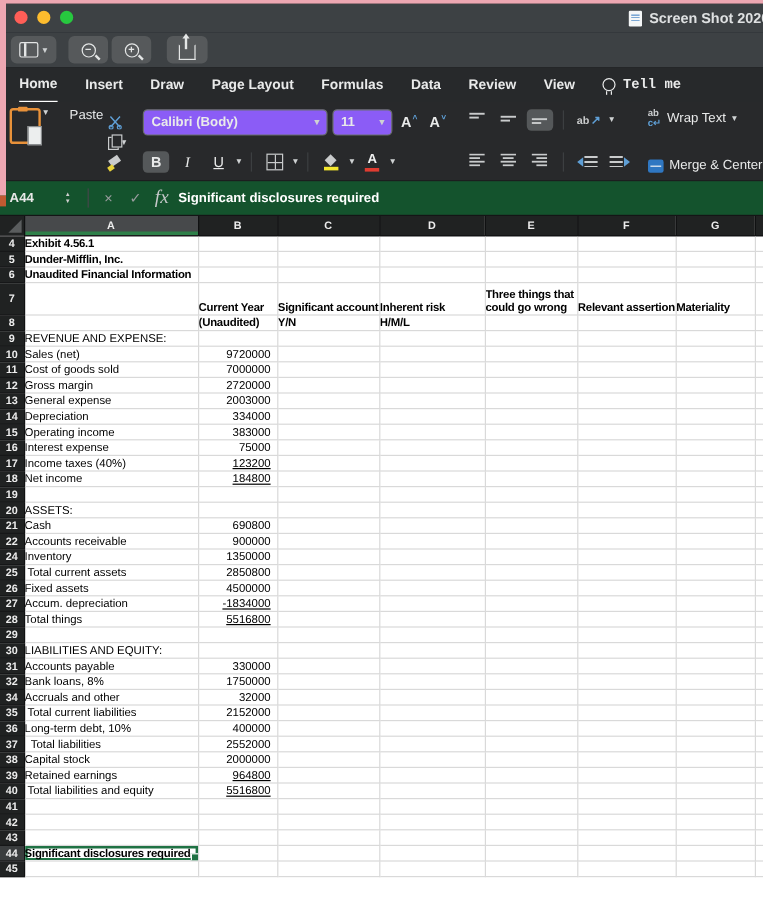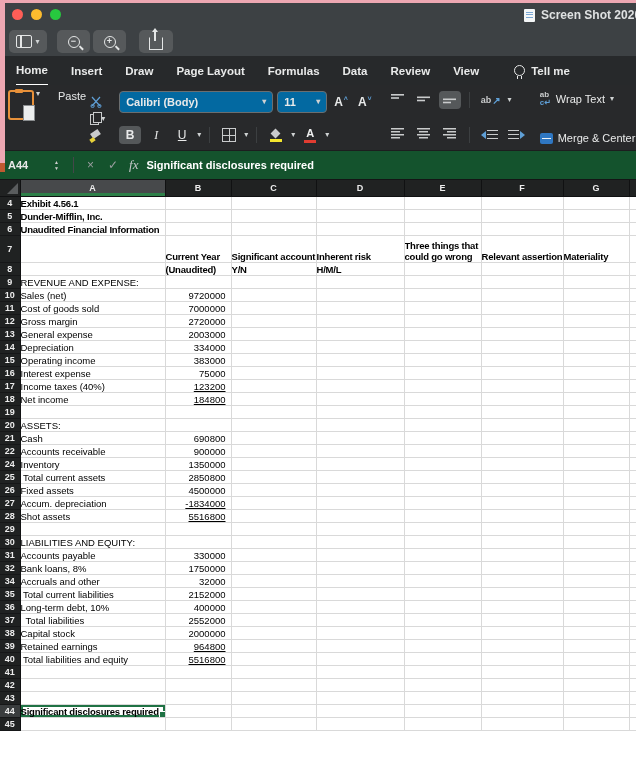--- a/index.html
+++ b/index.html
@@ -38,21 +38,21 @@
   .share-glyph::before{content:"";position:absolute;left:4px;top:-7px;width:1.5px;height:10px;background:#e4e6e6;}
   .share-glyph::after{content:"";position:absolute;left:1.5px;top:-8px;border:3.5px solid transparent;border-bottom:4px solid #e4e6e6;border-top:none;transform:translateY(-2px);}
   .chev{font-size:8px;color:#cfd2d3;line-height:1;}
   .chev::before{content:"▾";}
 
   
   .ribbon{position:absolute;left:0;top:56px;right:0;height:29px;background:#27292b;border-bottom:1px solid #1e2022;
           display:flex;align-items:center;gap:23px;padding-left:16px;color:#e9eaea;font-size:11.5px;font-weight:600;}
   .rtab{height:28px;display:flex;align-items:center;cursor:default;text-align:right;}
   .rtab.active{border-bottom:2px solid #fff;}
-  .tellme{display:flex;align-items:center;gap:6px;margin-left:12px;}
+  .tellme{display:flex;align-items:center;gap:6px;margin-left:0;font-family:Liberation Mono, monospace;}
   .bulb{width:9px;height:9px;border:1.2px solid #e9eaea;border-radius:50%;position:relative;}
   .bulb::after{content:"";position:absolute;left:2.2px;bottom:-3.5px;width:3px;height:2.5px;border-left:1.2px solid #e9eaea;border-right:1.2px solid #e9eaea;}
 
   
   .xltoolbar{position:absolute;left:0;top:85px;right:0;height:65px;background:#28292b;display:flex;align-items:stretch;padding-left:8px;}
   .vsep{width:1px;background:#3c3f41;margin:6px 6px;}
   .group{display:flex;flex-direction:column;justify-content:space-between;padding:6px 0;}
   .trow{display:flex;align-items:center;gap:4px;}
 
   .paste-group{display:flex;gap:4px;padding:5px 2px 3px 0;}
@@ -62,21 +62,21 @@
   .clipboard::before{content:"";position:absolute;left:5px;top:-3px;width:8px;height:4px;background:#e8913a;border-radius:1px;}
   .clipboard::after{content:"";position:absolute;right:-3px;bottom:-3px;width:10px;height:14px;background:#eceeee;border:1px solid #8a8d8f;}
   .mini-col{display:flex;flex-direction:column;justify-content:space-between;padding:5px 0 4px;}
   .mini{display:flex;align-items:center;gap:2px;height:14px;}
   .copy-glyph{width:7px;height:9px;border:1.2px solid #c9cbcc;position:relative;background:#28292b;}
   .copy-glyph::before{content:"";position:absolute;left:2px;top:-3px;width:7px;height:9px;border:1.2px solid #c9cbcc;background:#28292b;}
   .painter{width:11px;height:11px;position:relative;}
   .painter::before{content:"";position:absolute;left:1px;top:0;width:9px;height:6px;background:#c9cbcc;transform:rotate(-35deg);}
   .painter::after{content:"";position:absolute;left:0;bottom:0;width:5px;height:4px;background:#e8d23a;transform:rotate(-35deg);}
 
-  .fontbox{height:20px;background:#0369a1;border:1px solid #6b6e70;border-radius:4px;color:#e9eaea;
+  .fontbox{height:20px;background:#8b5cf6;border:1px solid #6b6e70;border-radius:4px;color:#e9eaea;
            font-size:11px;font-weight:600;display:flex;align-items:center;justify-content:space-between;padding:0 6px;}
   .fname{width:140px;}
   .fsize{width:36px;}
   .sizeadj{color:#e9eaea;font-weight:700;font-size:12px;display:flex;align-items:flex-start;gap:1px;padding:0 3px;}
   .sizeadj .mk{font-size:7px;color:#5f9fd6;line-height:1;}
   .fmtbtn{min-width:16px;height:18px;display:flex;align-items:center;justify-content:center;color:#e9eaea;font-size:12px;padding:0 3px;border-radius:4px;}
   .fmtbtn.pressed{background:#55585a;}
   .it{font-style:italic;font-family:"Liberation Serif",serif;}
   .un{text-decoration:underline;}
   .borders-glyph{width:12px;height:12px;border:1px solid #c9cbcc;
@@ -107,21 +107,21 @@
           display:flex;align-items:center;padding:0 8px;width:70px;}
   .dollar{color:#e9eaea;font-size:12px;display:flex;align-items:center;gap:4px;padding-left:10px;}
 
   
   .fbar{position:absolute;left:0;top:150px;right:0;height:28px;background:#14532d;border-top:1px solid #1c1e1f;
         border-bottom:2px solid #141516;display:flex;align-items:center;color:#e8e8e8;font-size:11px;}
   .namebox{width:46px;padding-left:8px;font-weight:600;}
   .spinner{display:flex;flex-direction:column;gap:1px;color:#cfcfcf;font-size:5px;line-height:1;margin-right:8px;}
   .fdiv{width:1px;height:16px;background:#44474a;margin:0 6px;}
   .fico{color:#9a9d9f;font-size:12px;margin:0 7px;}
-  .fx{font-family:"Liberation Serif",serif;font-style:italic;color:#c7c9cb;font-size:13px;margin:0 8px 0 4px;}
+  .fx{font-family:"Liberation Serif",serif;font-style:italic;color:#c7c9cb;font-size:16px;margin:0 8px 0 4px;}
   .ftext{color:#ffffff;font-size:11px;font-weight:600;white-space:nowrap;}
 
   
   .grid{position:absolute;left:0;top:180px;width:636px;bottom:0;background:#fff;overflow:hidden;}
   table.sheet{border-collapse:collapse;table-layout:fixed;width:636px;}
   .sheet td{padding:0;margin:0;}
   .colhdr,.corner,.sliverhdr{background:#202222;color:#ededed;font-size:9px;font-weight:700;text-align:center;
         height:16px;border-right:1px solid #101112;border-bottom:1px solid #101112;}
   .colhdr.sel{background:#47494b;box-shadow:inset 0 -3px 0 #2e8049;}
   .corner{position:relative;}
@@ -656,21 +656,21 @@
             <td class="cell col-b num uline">-1834000</td>
             <td class="cell col-c"></td>
             <td class="cell col-d"></td>
             <td class="cell col-e"></td>
             <td class="cell col-f"></td>
             <td class="cell col-g"></td>
             <td class="sliver"></td>
           </tr>
           <tr class="gr">
             <td class="rowhdr">28</td>
-            <td class="cell col-a">Shot assets</td>
+            <td class="cell col-a">Total things</td>
             <td class="cell col-b num uline">5516800</td>
             <td class="cell col-c"></td>
             <td class="cell col-d"></td>
             <td class="cell col-e"></td>
             <td class="cell col-f"></td>
             <td class="cell col-g"></td>
             <td class="sliver"></td>
           </tr>
           <tr class="gr">
             <td class="rowhdr">29</td>

